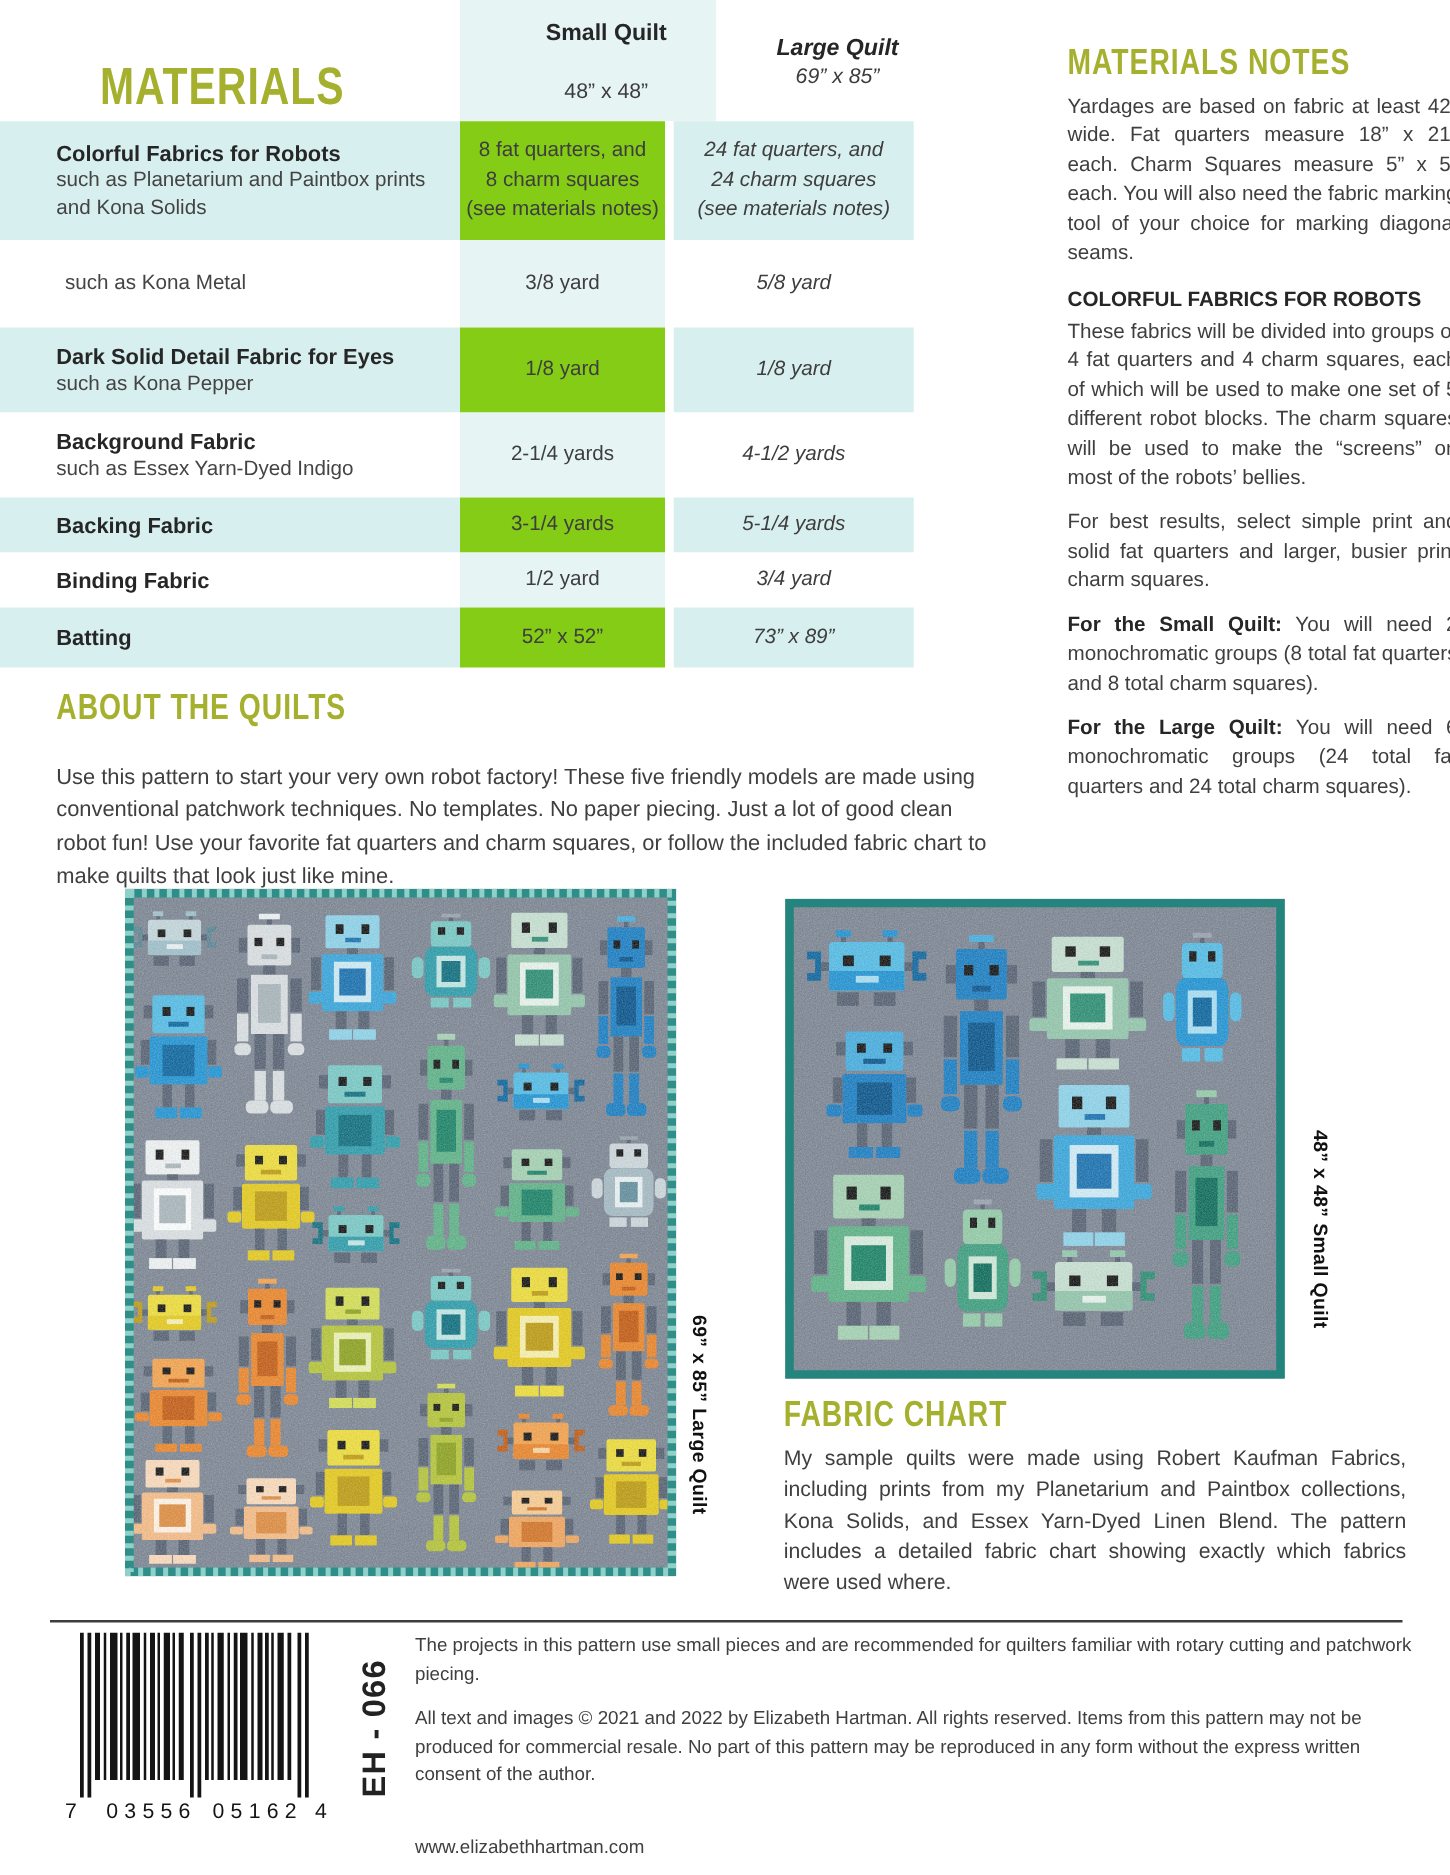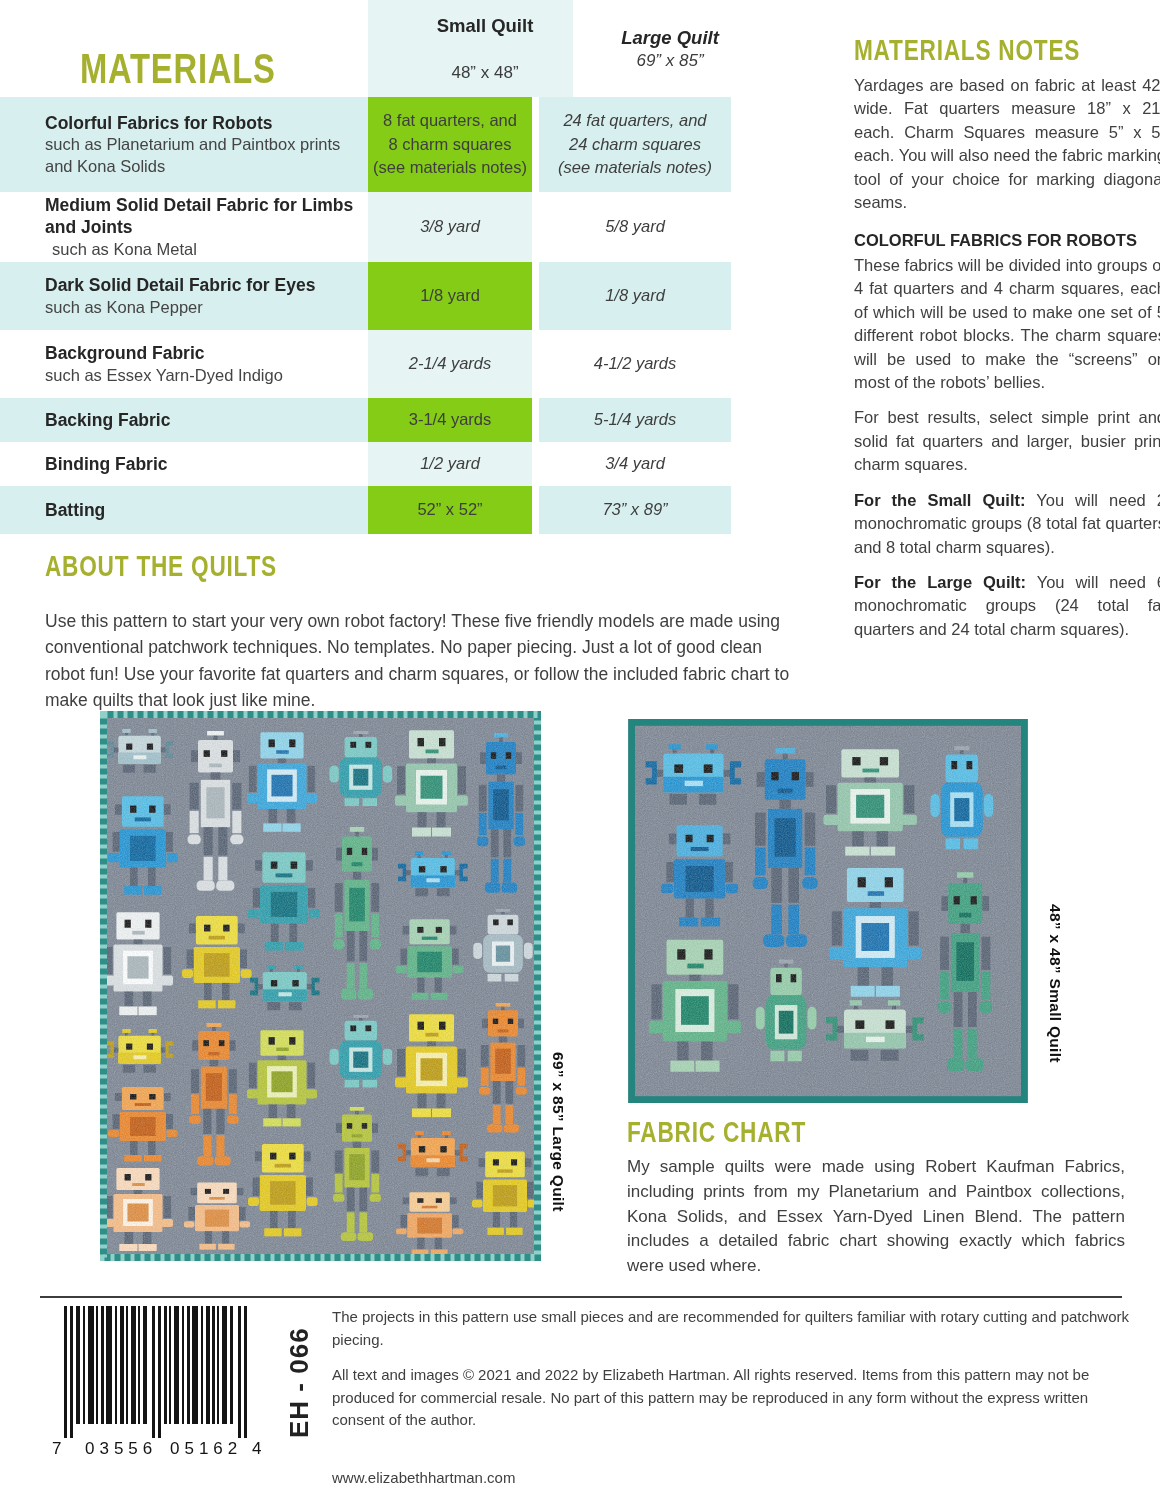--- a/index.html
+++ b/index.html
@@ -31,21 +31,21 @@
   .tbody{left:0;top:97px;width:772px;}
   .trow{display:flex;width:772px;}
   .trow .c-label{width:368px;box-sizing:border-box;padding:8px 14px 8px 45px;
     display:flex;flex-direction:column;justify-content:center;}
   .trow .c-val{display:flex;align-items:center;justify-content:center;text-align:center;
     font-size:16.5px;color:#3e3e3e;white-space:pre-line;line-height:1.45;}
   .c-gap{background:#fff;}
   .r-cyan .c-label,.r-cyan .c-large{background:#d7efee;}
   .r-cyan .c-small{background:#84cc16;}
   .r-white .c-label,.r-white .c-large{background:#ffffff;}
-  .r-white .c-small{background:#e6f5f4;font-style:italic;}
+  .r-white .c-small{background:#e6f5f4;}
   .lbl-b{font-weight:bold;font-size:17.5px;color:#262626;line-height:1.3;}
   .lbl-s{font-size:16.5px;color:#444;line-height:1.3;display:block;}
   .lbl-s.inline{display:inline;margin-left:7px;font-weight:normal;}
 
   
   .notes{left:854px;top:36px;width:312px;}
   .notes p{margin:9px 0 0 0;font-size:16.5px;line-height:1.42;text-align:justify;color:#3f3f3f;}
   .notes .subhead{margin:14px 0 0 0;font-weight:bold;color:#262626;font-size:16.5px;text-align:left;}
   .notes .h-green{margin-bottom:4px;}
   .notes strong{color:#262626;}
@@ -222,21 +222,20 @@
     <div class="c-val c-small c-smallw">8 fat quarters, and
 8 charm squares
 (see materials notes)</div>
     <div class="c-gap c-gapw"></div>
     <div class="c-val c-large c-largew">24 fat quarters, and
 24 charm squares
 (see materials notes)</div>
   </div>
   <div class="trow r-white" style="height:70px">
     <div class="c-label">
-        <span class="lbl-b">Medium Solid Detail Fabric for Limbs and Joints</span>
         <span class="lbl-s inline">such as Kona Metal</span>
       </div>
     <div class="c-val c-small c-smallw">3/8 yard</div>
     <div class="c-gap c-gapw"></div>
     <div class="c-val c-large c-largew">5/8 yard</div>
   </div>
   <div class="trow r-cyan" style="height:68px">
     <div class="c-label">
         <span class="lbl-b">Dark Solid Detail Fabric for Eyes</span>
         <span class="lbl-s">such as Kona Pepper</span>

